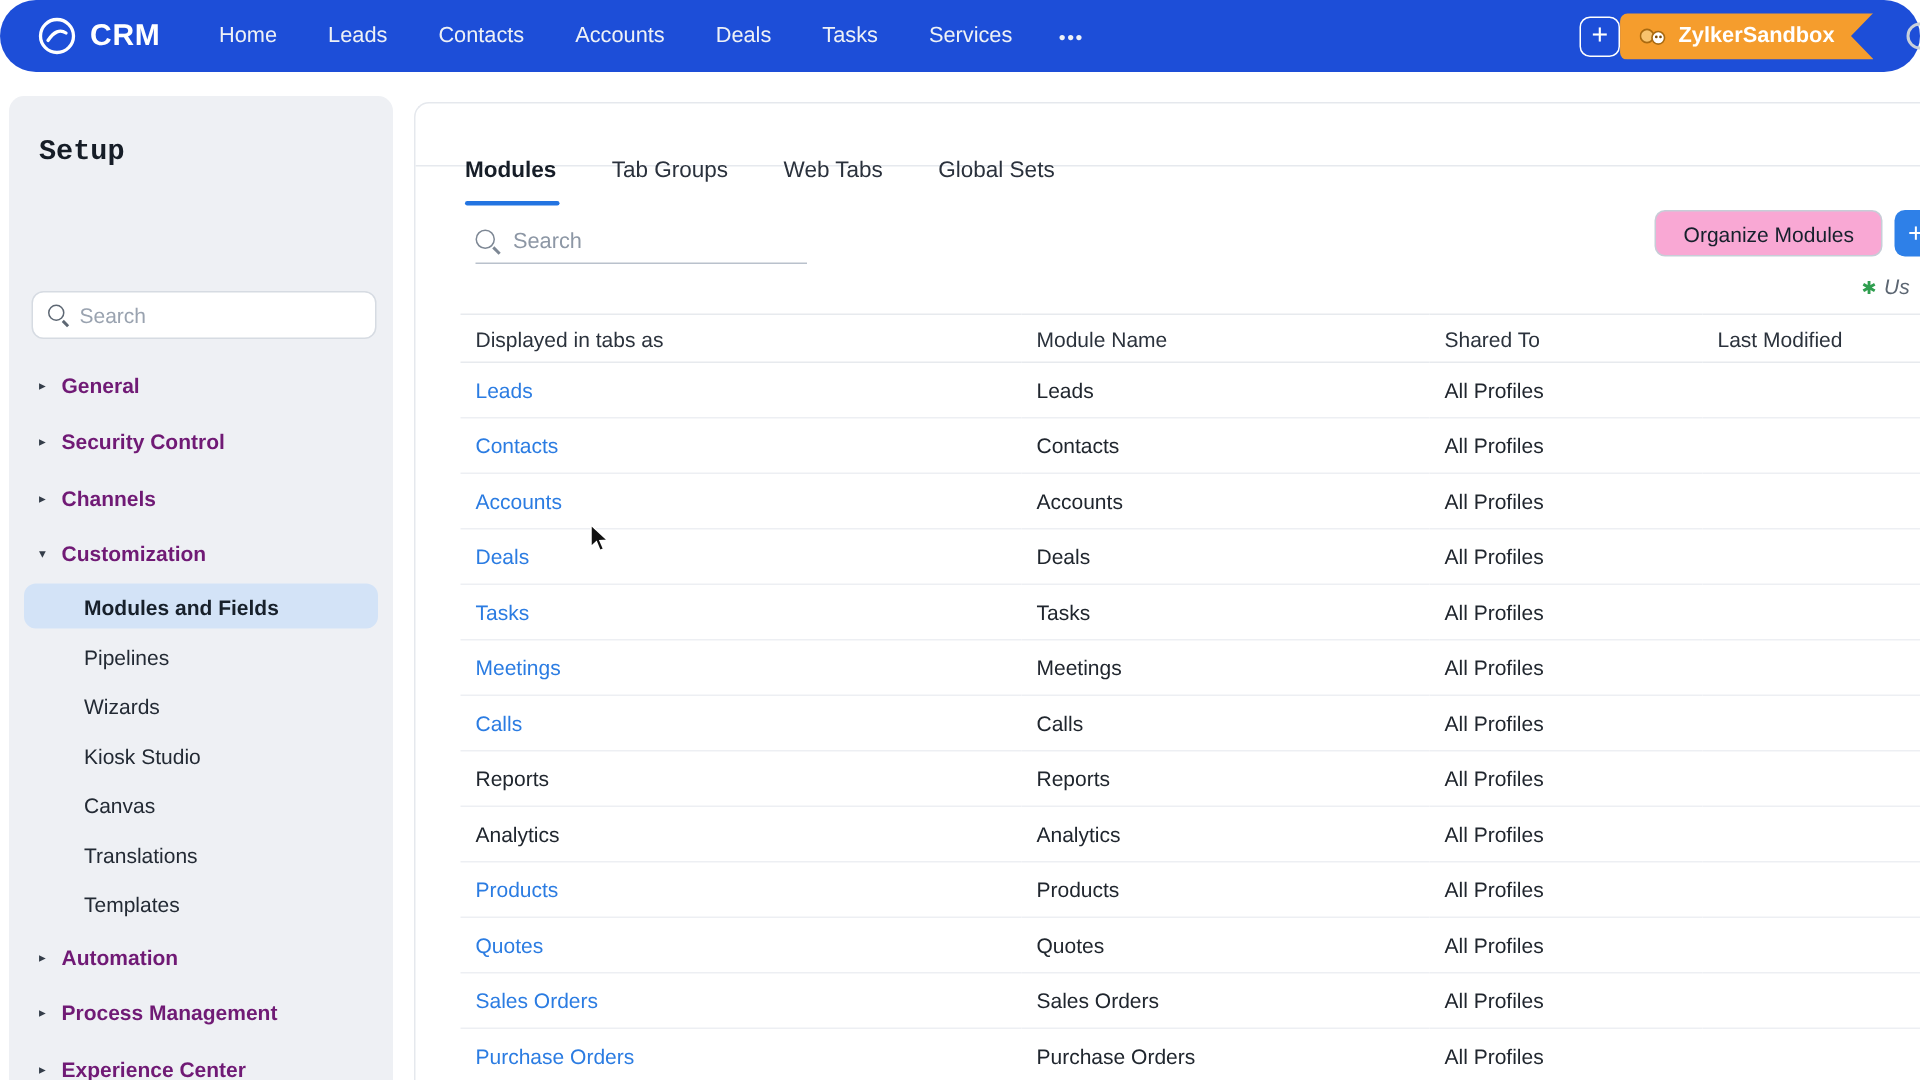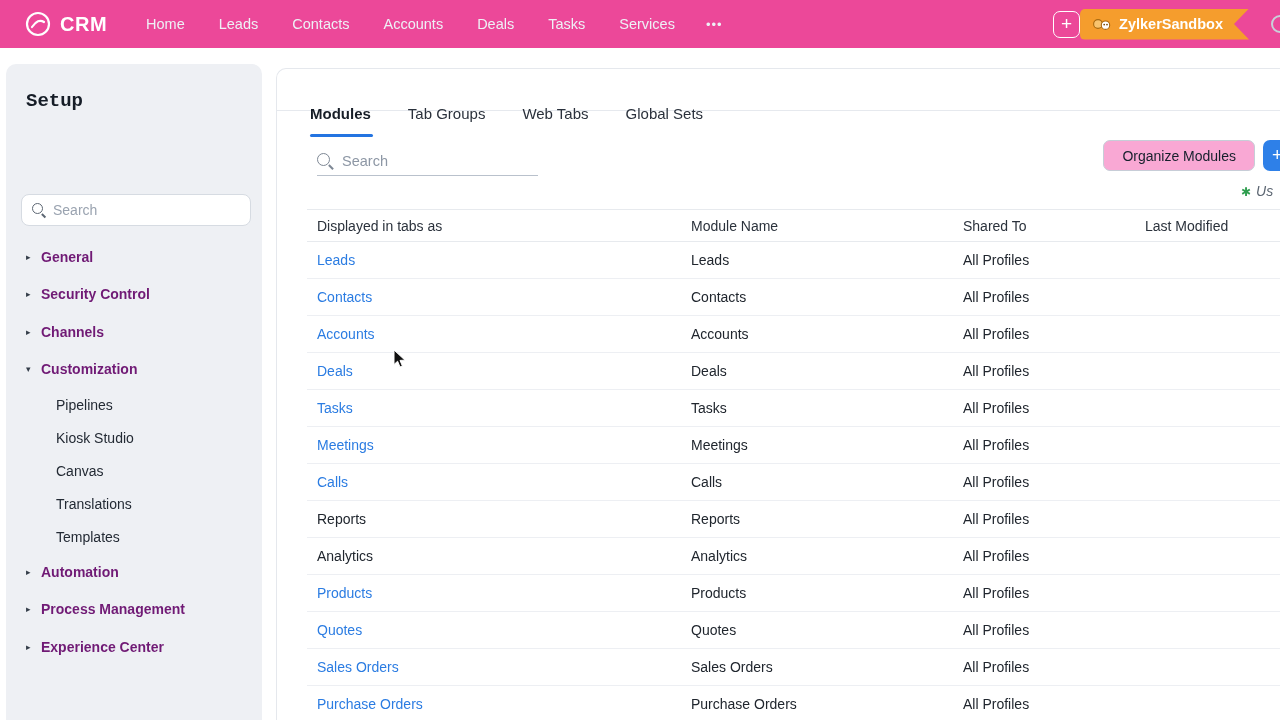--- a/index.html
+++ b/index.html
@@ -2,21 +2,21 @@
 <html><head>
 <meta charset="utf-8">
 <style>
   * { margin:0; padding:0; box-sizing:border-box; }
   html,body { width:1280px; height:720px; overflow:hidden; background:#fff;
     font-family:"Liberation Sans", sans-serif; }
   .screen { position:relative; width:1280px; height:720px; overflow:hidden; }
 
   
   .topnav { position:absolute; left:0; top:0; width:1280px; height:48px;
-    background:#ec4899; display:flex; align-items:center; }
+    background:#1d4ed8; display:flex; align-items:center;border-radius:24px; }
   .brand { display:flex; align-items:center; gap:9px; padding-left:25px; }
   .brand-label { color:#fff; font-size:20px; font-weight:700; letter-spacing:.5px; }
   .nav-items { display:flex; align-items:center; margin-left:22px; }
   .nav-item { color:#eef1f6; font-size:14.5px; font-weight:500; padding:0 17px;
     cursor:pointer; white-space:nowrap; }
   .more-item { color:#eef1f6; font-size:13px; letter-spacing:1px; padding:0 14px; cursor:pointer; }
   .nav-right { margin-left:auto; display:flex; align-items:center; }
   .add-btn { width:27px; height:27px; border:1.6px solid #fff; border-radius:7px;
     background:transparent; color:#fff; font-size:19px; line-height:22px; cursor:pointer;
     display:flex; align-items:center; justify-content:center; }
@@ -156,22 +156,28 @@
           <span class="label">Security Control</span>
         </div>
         <div class="side-item lvl0">
           <span class="caret">▸</span>
           <span class="label">Channels</span>
         </div>
         <div class="side-item lvl0">
           <span class="caret">▾</span>
           <span class="label">Customization</span>
         </div>
+        <div class="side-item lvl1 active">
+          <span class="label">Modules and Fields</span>
+        </div>
         <div class="side-item lvl1">
           <span class="label">Pipelines</span>
+        </div>
+        <div class="side-item lvl1">
+          <span class="label">Wizards</span>
         </div>
         <div class="side-item lvl1">
           <span class="label">Kiosk Studio</span>
         </div>
         <div class="side-item lvl1">
           <span class="label">Canvas</span>
         </div>
         <div class="side-item lvl1">
           <span class="label">Translations</span>
         </div>

